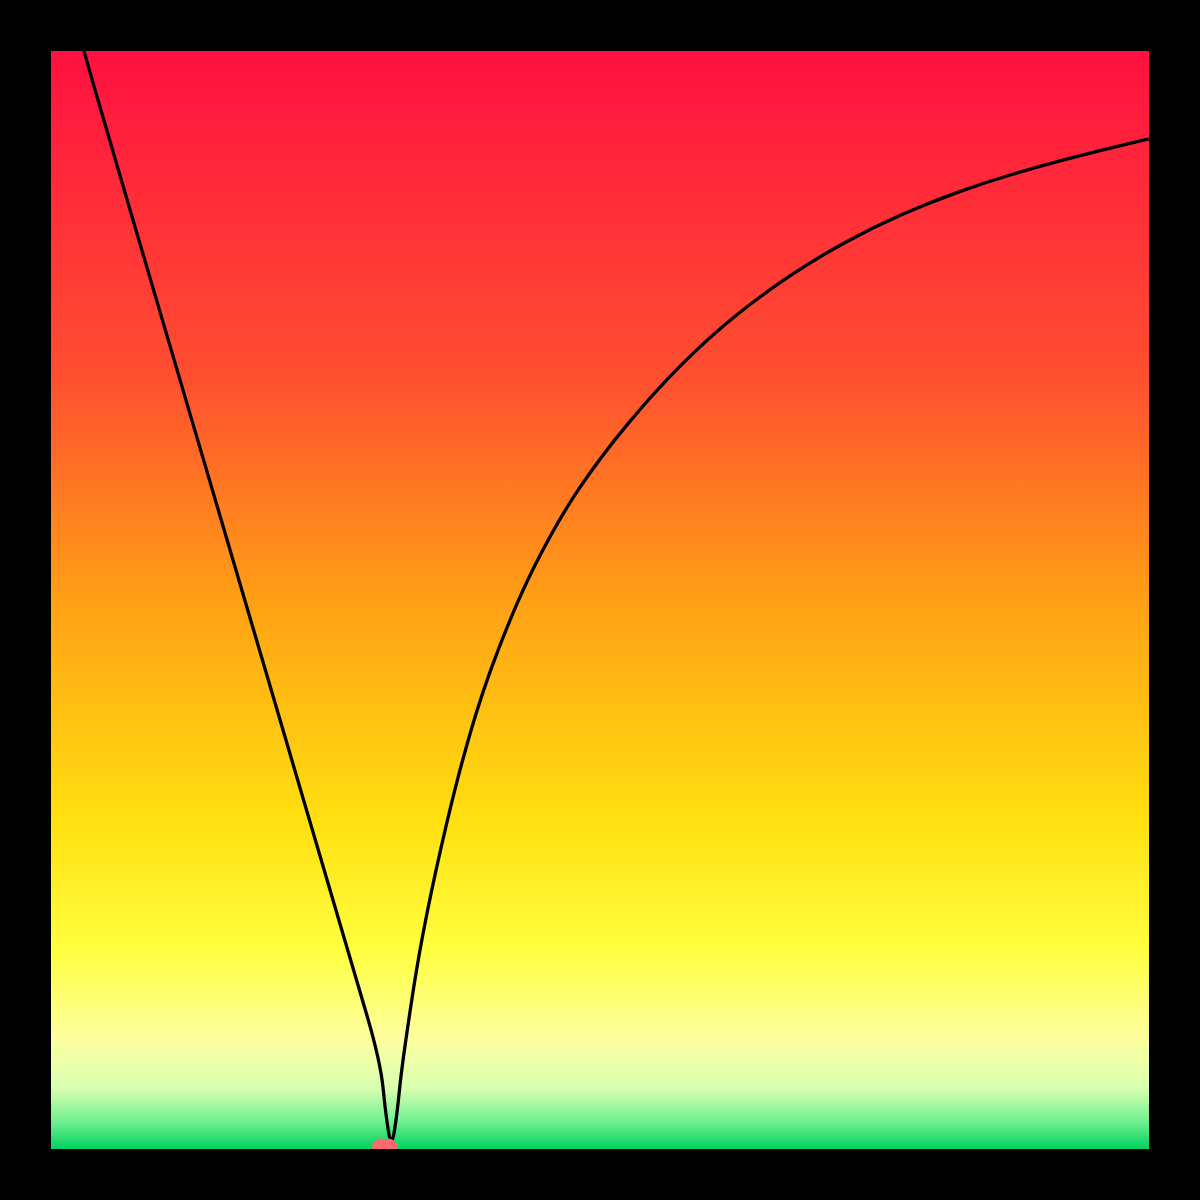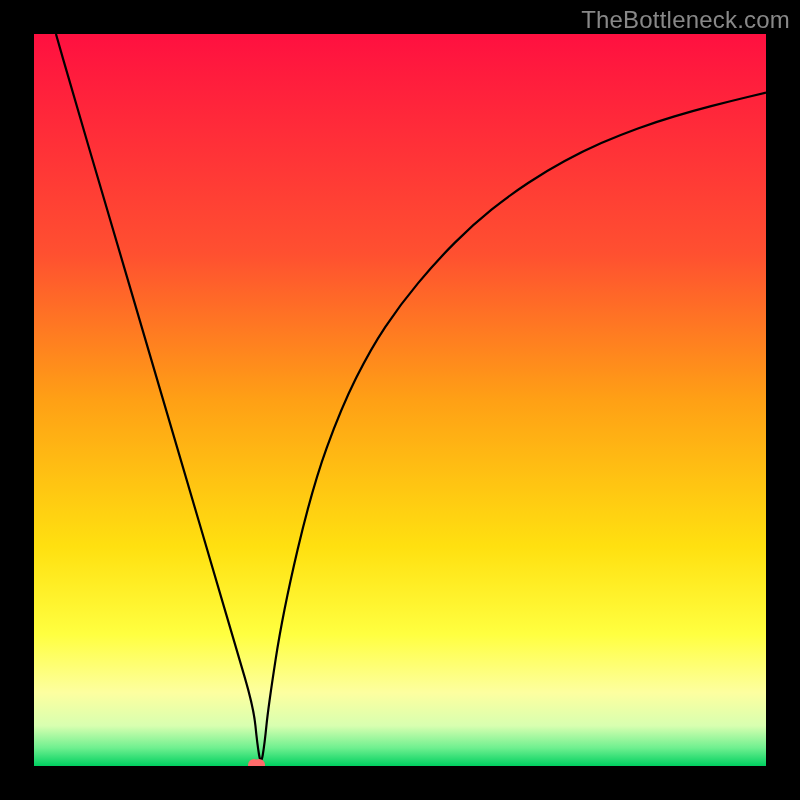--- a/index.html
+++ b/index.html
@@ -37,21 +37,20 @@
     letter-spacing: 0.2px;
     user-select: none;
   }
   svg { display: block; }
 </style>
 </head>
 <body>
 
 <div class="frame">
 
-  <div class="watermark">TheBottleneck.com</div>
 
   <div class="plot-area">
     <svg id="chart-svg" width="732" height="732" viewBox="0 0 732 732">
       <defs>
         <linearGradient id="bg-grad" x1="0" y1="0" x2="0" y2="1">
             <stop offset="0%" stop-color="#ff1040"></stop>
             <stop offset="30%" stop-color="#ff5030"></stop>
             <stop offset="50%" stop-color="#ffa015"></stop>
             <stop offset="70%" stop-color="#ffe010"></stop>
             <stop offset="82%" stop-color="#ffff40"></stop>

